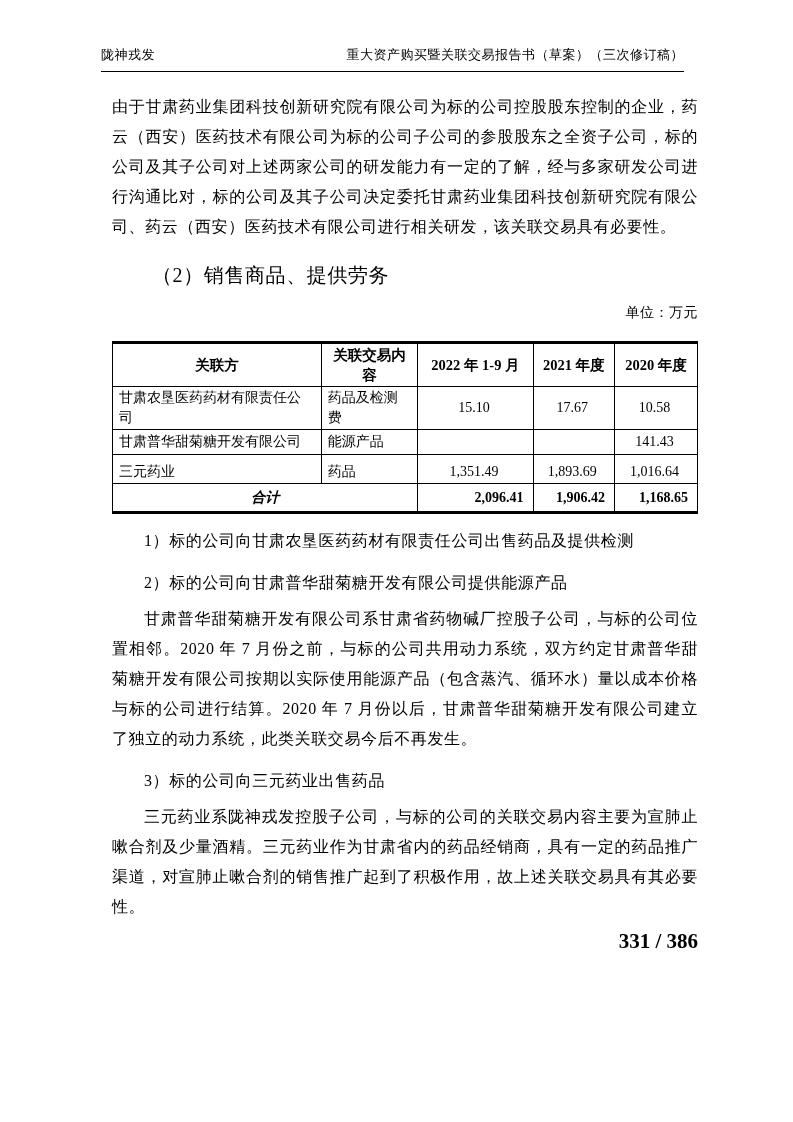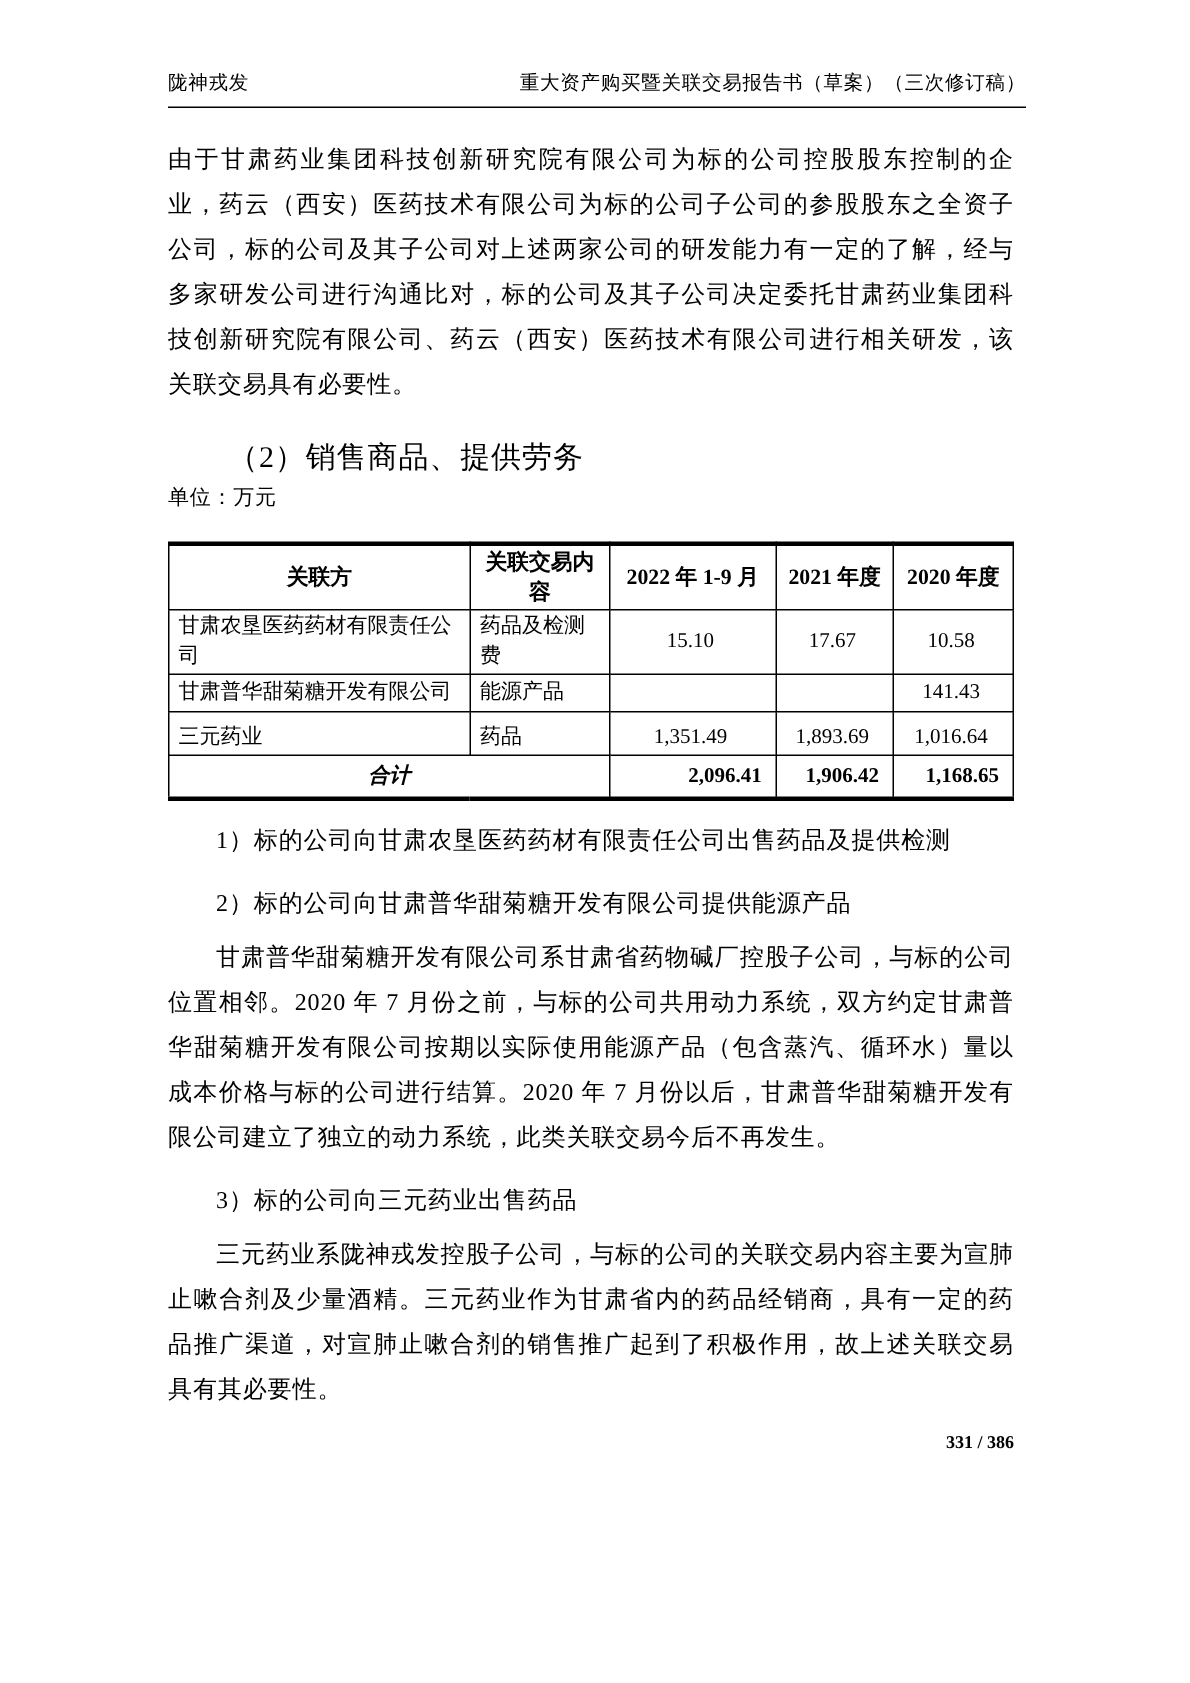--- a/index.html
+++ b/index.html
@@ -8,35 +8,35 @@
     width: 793px;
     height: 1122px;
     background: #ffffff;
     color: #000000;
     font-family: "Liberation Serif", "DejaVu Serif", serif;
     overflow: hidden;
     box-sizing: border-box;
   }
   .doc-header {
     position: absolute;
-    left: 112px;
+    left: 101px;
     right: 109px;
     top: 46px;
     display: flex;
     justify-content: space-between;
     align-items: flex-start;
     border-bottom: 1.5px solid #000;
     padding-bottom: 7px;
     font-size: 13px;
     letter-spacing: 0.5px;
   }
   .content {
     position: absolute;
     left: 112px;
-    right: 117px;
+    right: 95px;
     top: 92px;
   }
   .body-text {
     font-size: 16px;
     line-height: 30px;
     text-align: justify;
     text-justify: inter-character;
     letter-spacing: 0.6px;
     margin: 0;
   }
@@ -50,24 +50,24 @@
   }
   .sub-heading {
     font-size: 16px;
     line-height: 30px;
     letter-spacing: 0.6px;
     margin: 12px 0 0 0;
     text-indent: 2em;
   }
   .para { margin-top: 6px; }
   .unit-label {
-    text-align: left;
+    text-align: right;
     font-size: 14px;
     line-height: 22px;
-    margin-top: 2px;
+    margin-top: 12px;
     letter-spacing: 0.5px;
   }
   table.rel-table {
     width: 100%;
     border-collapse: collapse;
     margin-top: 17px;
     border-top: 3px solid #000;
     border-bottom: 3px solid #000;
   }
   .rel-table th, .rel-table td {
@@ -83,21 +83,21 @@
     height: 26px;
   }
   .rel-table td { height: 22px; }
   .rel-table td.num { text-align: center; padding-right: 9px; }
   .rel-table td.txt { text-align: left; padding-left: 6px; }
   .rel-table tr.row3 td { height: 26px; vertical-align: bottom; }
   .rel-table td.total-label { text-align: center; font-weight: bold; height: 25px; font-style: italic; }
   .rel-table td.total-num { text-align: right; padding-right: 9px; font-weight: bold; }
   .page-number {
     text-align: right;
-    font-size: 12px;
+    font-size: 21px;
     font-weight: bold;
     line-height: 22px;
     margin-top: 8px;
   }
 </style>
 </head>
 <body>
 
 <div class="page">
 

